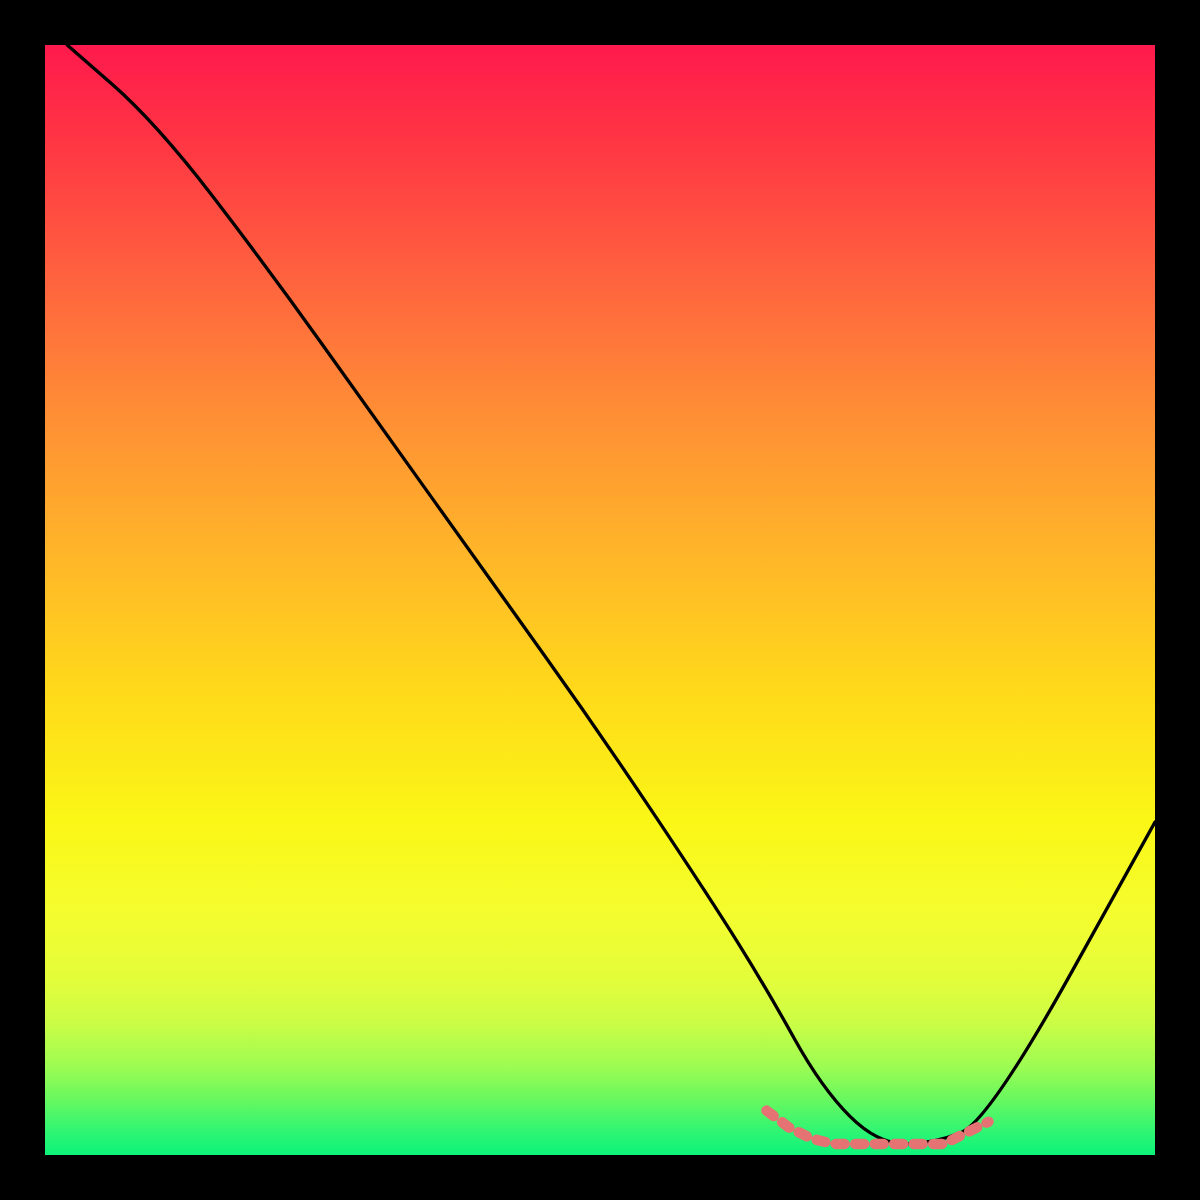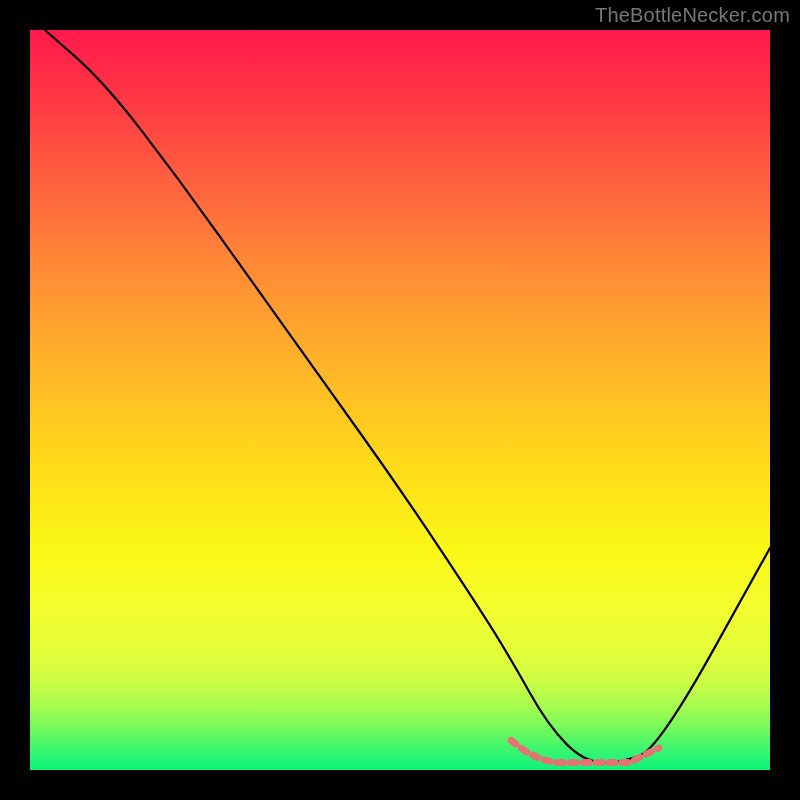--- a/index.html
+++ b/index.html
@@ -62,21 +62,20 @@
     left: 0;
     top: 0;
     width: 740px;
     height: 740px;
   }
 </style>
 </head>
 <body>
 
 <div class="container">
-  <div class="watermark">TheBottleNecker.com</div>
   <div class="plot">
     <div class="gradient"></div>
     <svg class="curve" viewBox="0 0 740 740" preserveAspectRatio="none">
       <path id="main-curve" fill="none" stroke="#000000" stroke-width="2.2" stroke-linecap="round" stroke-linejoin="round" d="M 14.8 0 Q 14.8 0 44.4 25.899999999999977 Q 74 51.799999999999955 111 99.89999999999998 Q 148 148 185 199.79999999999998 Q 222 251.59999999999997 259 303.4 Q 296 355.2 333 407 Q 370 458.8 407 514.3 Q 444 569.8 462.5 599.4 Q 481 629 499.5 662.3 Q 518 695.6 536.5 714.1 Q 555 732.6 573.5 732.6 Q 592 732.6 610.5 725.2 Q 629 717.8 684.5 617.9 T 740 518"></path>
       <g id="optimal-dots">
           <path d="M 481 710.4 L 495.8 721.5 L 510.59999999999997 728.9 L 525.4 732.6 L 532.8 732.6 L 540.1999999999999 732.6 L 547.6 732.6 L 555 732.6 L 562.4 732.6 L 569.8000000000001 732.6 L 577.2 732.6 L 584.6 732.6 L 592 732.6 L 599.4000000000001 732.6 L 606.8 728.9 L 614.1999999999999 725.2 L 629 717.8" fill="none" stroke="#e57373" stroke-width="7" stroke-linecap="round" stroke-dasharray="6 7"></path>
         </g>
     </svg>
   </div>
 </div>

